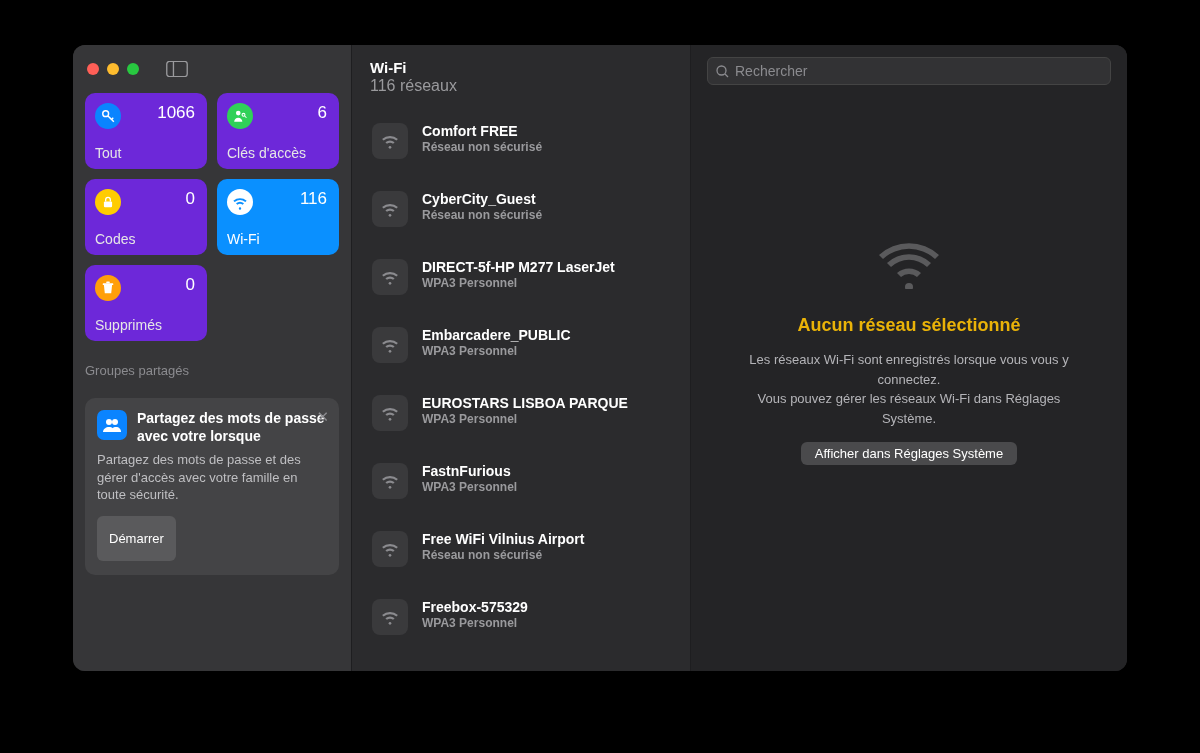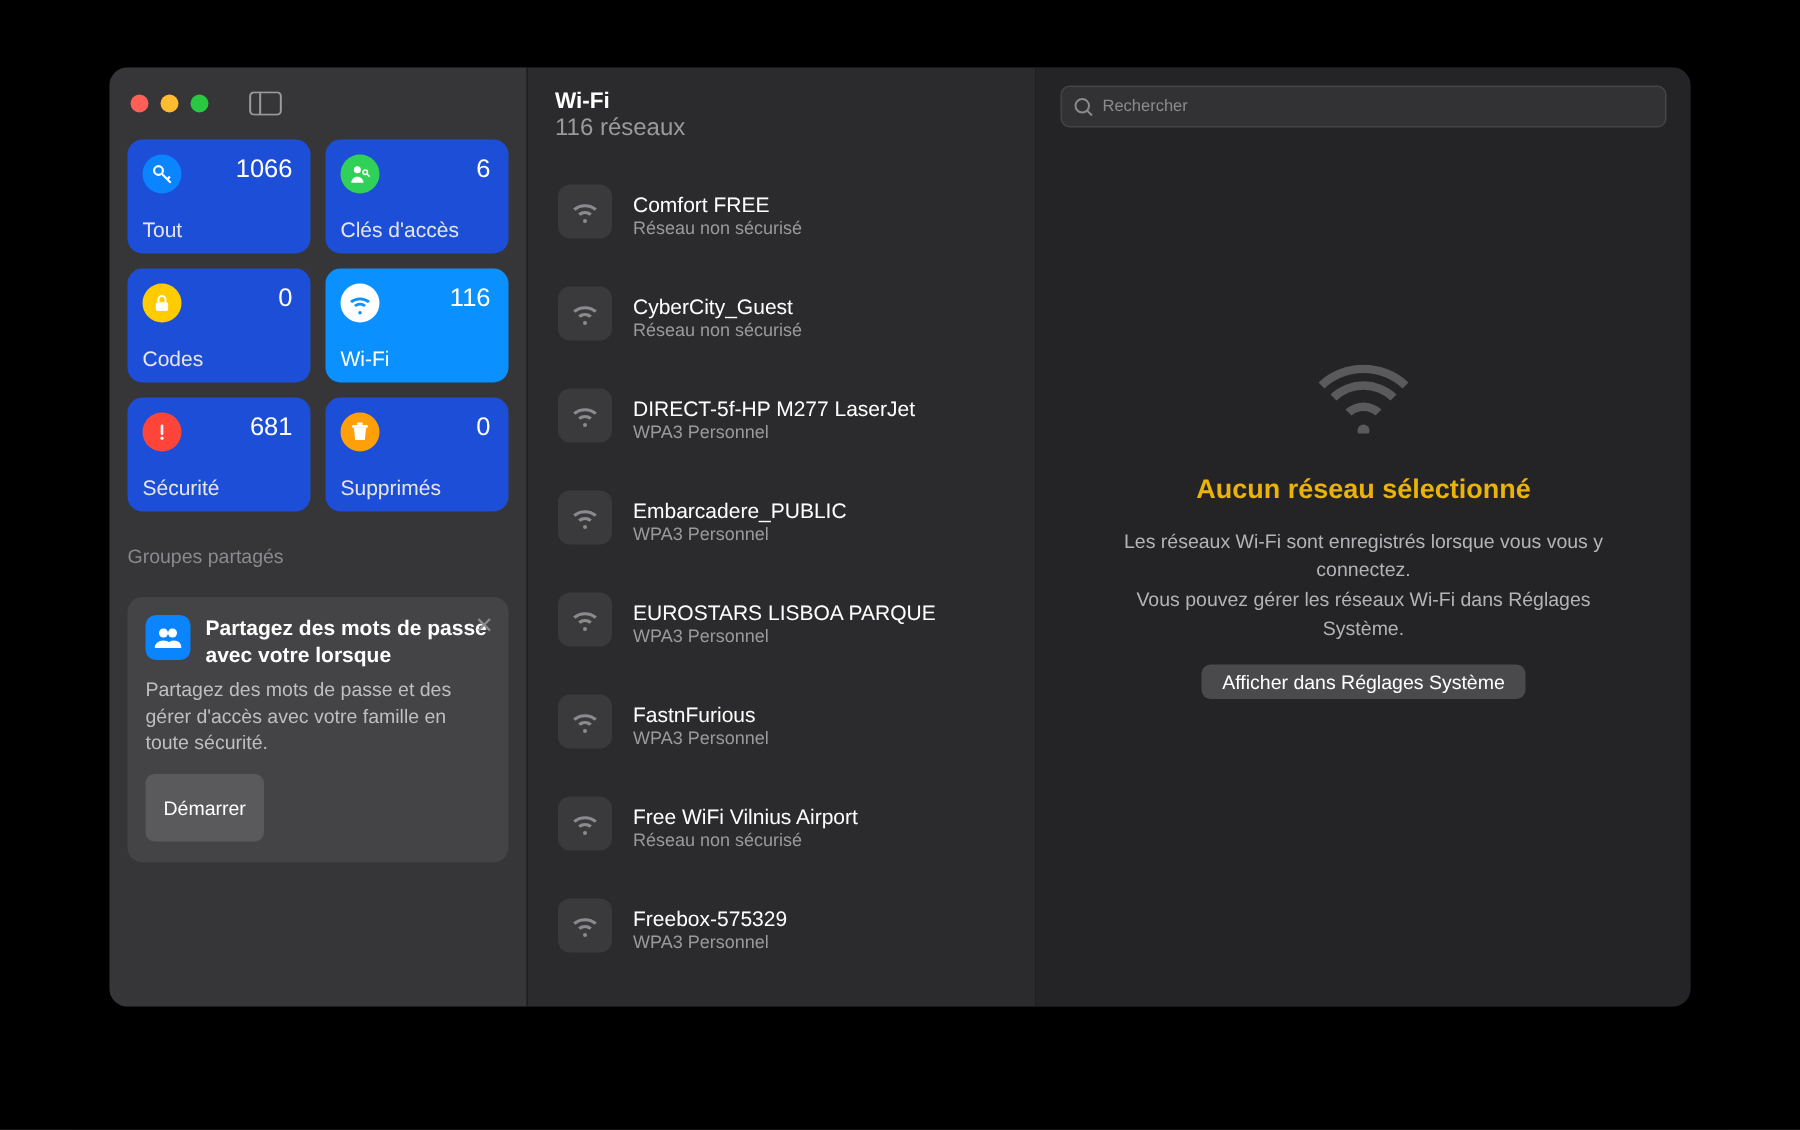--- a/index.html
+++ b/index.html
@@ -48,21 +48,21 @@
   display: flex; align-items: center; justify-content: center;
   color: #9a9a9d;
 }
 .sidebar-toggle svg { width: 22px; height: 16px; }
 .cat-grid {
   display: grid;
   grid-template-columns: 1fr 1fr;
   gap: 10px;
 }
 .cat-tile {
-  background: #1d4ed8;
+  background: #6d28d9;
   border-radius: 10px;
   padding: 10px 10px 10px 10px;
   height: 76px;
   position: relative;
   cursor: pointer;
 }
 .cat-tile.selected { background: #0a90ff; }
 .cat-icon {
   width: 26px; height: 26px; border-radius: 50%;
   display: flex; align-items: center; justify-content: center;
@@ -121,25 +121,26 @@
   padding: 14px 18px 10px 18px;
 }
 .mid-title { font-size: 15px; font-weight: 600; color: #fff; }
 .mid-sub { font-size: 16px; color: #9a9a9d; margin-top: 1px; }
 .net-list {
   flex: 1;
   overflow: hidden;
   padding: 10px 12px 0 12px;
 }
 .net-item {
-  display: flex; align-items: flex-end; gap: 14px;
+  display: flex; align-items: flex-start; gap: 14px;
   padding: 8px 8px;
   border-radius: 8px;
   cursor: pointer;
   margin-bottom: 16px;
+  font-weight: bold;
 }
 .net-icon {
   width: 36px; height: 36px; border-radius: 8px;
   background: #3a3a3c;
   display: flex; align-items: center; justify-content: center;
   flex-shrink: 0;
 }
 .net-icon svg { width: 20px; height: 20px; }
 .net-text { display: flex; flex-direction: column; }
 .net-name { font-size: 14px; color: #fff; }
@@ -154,21 +155,21 @@
 .search {
   width: 100%; height: 28px;
   background: #323234;
   border: 1px solid #444;
   border-radius: 6px;
   display: flex; align-items: center;
   padding: 0 8px; gap: 6px;
 }
 .search input {
   flex: 1; background: transparent; border: none; outline: none;
-  color: #e6e6e6; font-size: 11px;
+  color: #e6e6e6; font-size: 14px;
 }
 .search input::placeholder { color: #8b8b8f; }
 .detail-body {
   flex: 1;
   display: flex; flex-direction: column;
   align-items: center; justify-content: center;
   padding: 0 40px 60px 40px;
   text-align: center;
 }
 .big-wifi { color: #5a5a5c; margin-bottom: 22px; }
@@ -243,31 +244,20 @@
             <svg width="16" height="16" viewBox="0 0 24 24">
               <path d="M12 20a1.8 1.8 0 100 3.6 1.8 1.8 0 000-3.6z" fill="#0a90ff"></path>
               <path d="M6 14a10 10 0 0112 0l-2 2a7 7 0 00-8 0z" fill="#0a90ff"></path>
               <path d="M2 10a16 16 0 0120 0l-2 2a13 13 0 00-16 0z" fill="#0a90ff"></path>
             </svg>
           </div>
           <div class="cat-count">116</div>
           <div class="cat-label">Wi-Fi</div>
         </div>
         <div class="cat-tile">
-          <div class="cat-icon" style="background:#ff453a">
-            <svg width="14" height="14" viewBox="0 0 24 24">
-              <circle cx="12" cy="12" r="11" fill="none"></circle>
-              <line x1="12" y1="5" x2="12" y2="14" stroke="#fff" stroke-width="3" stroke-linecap="round"></line>
-              <circle cx="12" cy="19" r="1.8" fill="#fff"></circle>
-            </svg>
-          </div>
-          <div class="cat-count">681</div>
-          <div class="cat-label">Sécurité</div>
-        </div>
-        <div class="cat-tile">
           <div class="cat-icon" style="background:#ff9f0a">
             <svg width="14" height="14" viewBox="0 0 24 24">
               <path d="M5 7h14l-1.5 14h-11z" fill="#fff"></path>
               <rect x="3" y="4" width="18" height="3" rx="1" fill="#fff"></rect>
               <rect x="9" y="1" width="6" height="3" rx="1" fill="#fff"></rect>
             </svg>
           </div>
           <div class="cat-count">0</div>
           <div class="cat-label">Supprimés</div>
         </div>

